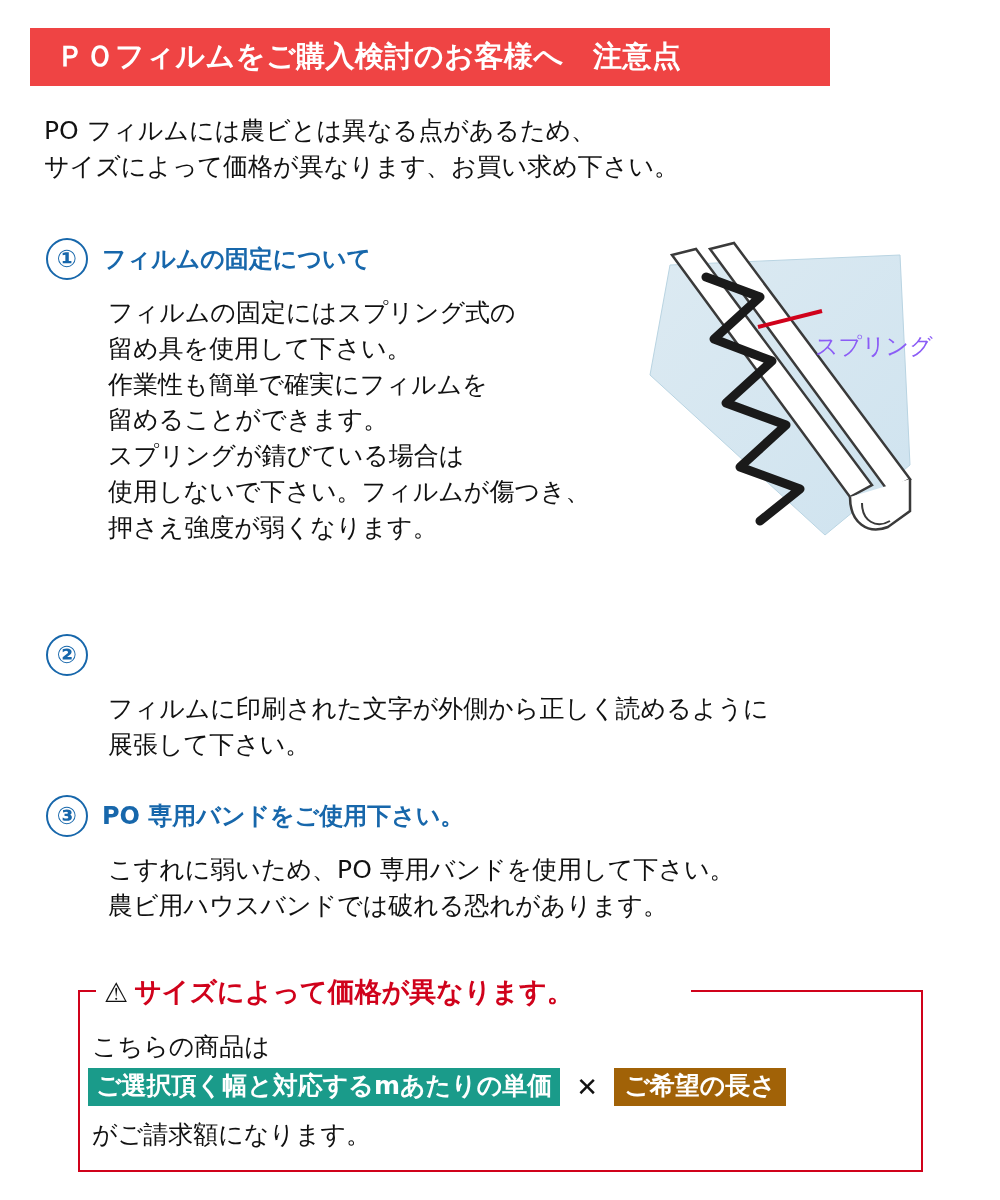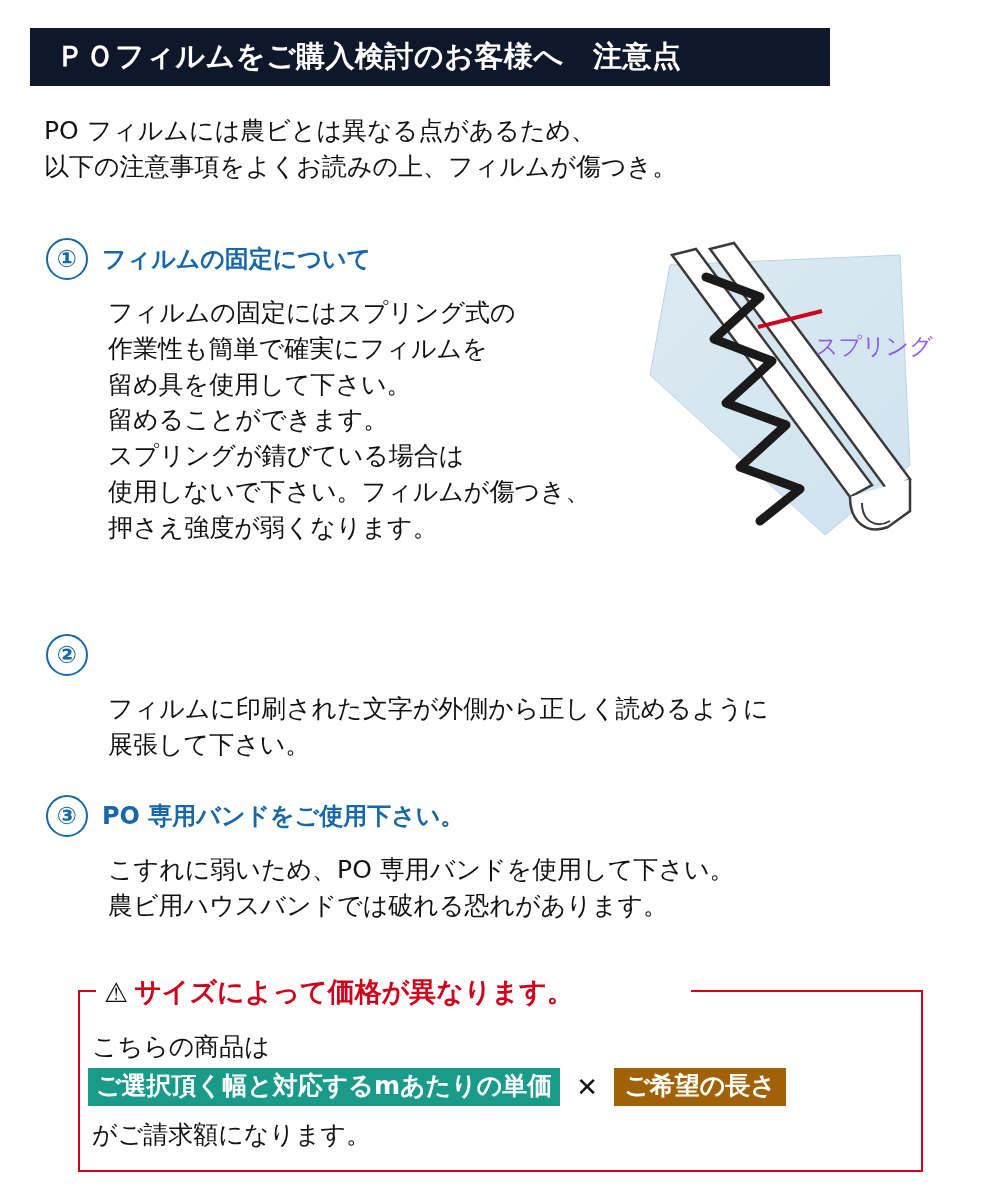--- a/index.html
+++ b/index.html
@@ -24,21 +24,21 @@
     padding: 0;
   }
 
   
   .header-banner {
     position: absolute;
     left: 30px;
     top: 28px;
     width: 800px;
     height: 58px;
-    background: #0f172a;
+    background: #ef4444;
     display: flex;
     align-items: center;
     padding-left: 26px;
   }
   .header-banner .title {
     color: #ffffff;
     font-size: 29px;
     font-weight: bold;
     letter-spacing: 0.5px;
     white-space: pre;
@@ -210,32 +210,32 @@
 <body>
 
 <div class="page">
 
   <div class="header-banner">
     <span class="title">ＰＯフィルムをご購入検討のお客様へ　注意点</span>
   </div>
 
   <div class="intro">
     <div>PO フィルムには農ビとは異なる点があるため、</div>
-    <div>以下の注意事項をよくお読みの上、フィルムが傷つき。</div>
+    <div>サイズによって価格が異なります、お買い求め下さい。</div>
   </div>
 
   <div id="section-1">
     <div class="section-head">
       <div class="num-circle">①</div>
       <div class="sec-title">フィルムの固定について</div>
     </div>
     <div class="sec-body">
       <div>フィルムの固定にはスプリング式の</div>
+      <div>留め具を使用して下さい。</div>
       <div>作業性も簡単で確実にフィルムを</div>
-      <div>留め具を使用して下さい。</div>
       <div>留めることができます。</div>
       <div>スプリングが錆びている場合は</div>
       <div>使用しないで下さい。フィルムが傷つき、</div>
       <div>押さえ強度が弱くなります。</div>
     </div>
   </div>
 
   <div class="illustration">
     <svg width="370" height="330" viewBox="0 0 370 330">
       <defs>

